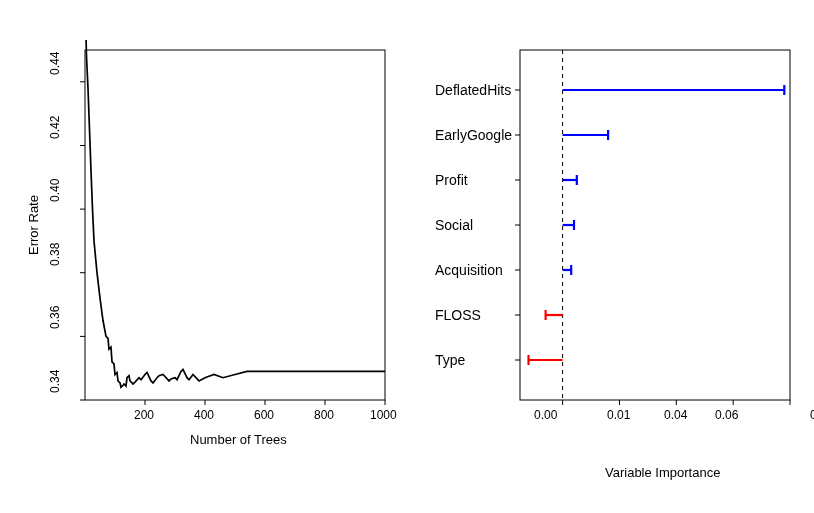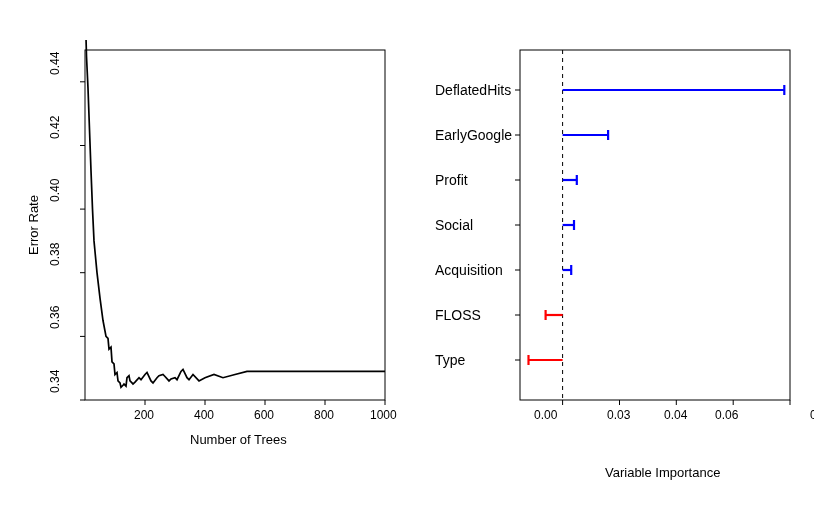--- a/index.html
+++ b/index.html
@@ -125,19 +125,19 @@
 
   <div class="var-label" style="left:5px; top:42px;">DeflatedHits</div>
   <div class="var-label" style="left:5px; top:87px;">EarlyGoogle</div>
   <div class="var-label" style="left:5px; top:132px;">Profit</div>
   <div class="var-label" style="left:5px; top:177px;">Social</div>
   <div class="var-label" style="left:5px; top:222px;">Acquisition</div>
   <div class="var-label" style="left:5px; top:267px;text-align:right;">FLOSS</div>
   <div class="var-label" style="left:5px; top:312px;">Type</div>
 
   <div class="tick-label" style="left:104px; top:368px;">0.00</div>
-  <div class="tick-label" style="left:177px; top:368px;">0.03</div>
+  <div class="tick-label" style="left:177px; top:368px;">0.01</div>
   <div class="tick-label" style="left:234px; top:368px;">0.04</div>
   <div class="tick-label" style="left:285px; top:368px;">0.06</div>
   <div class="tick-label" style="left:348px; top:368px;margin-left:32px;">0.08</div>
 
   <div class="axis-label" style="left:175px; top:392px;margin-top:33px;">Variable Importance</div>
 </div>
 
 </body></html>

